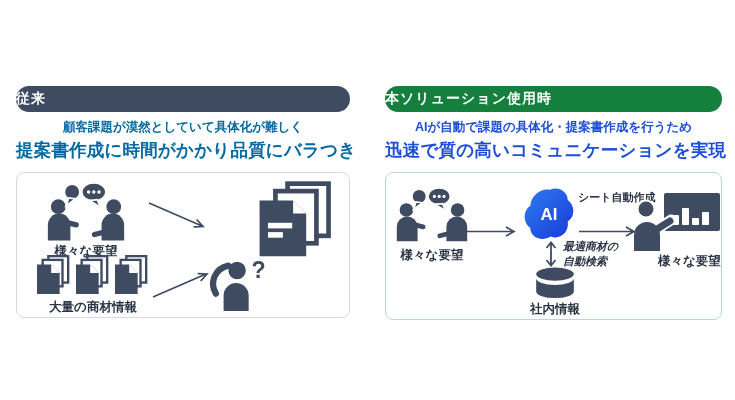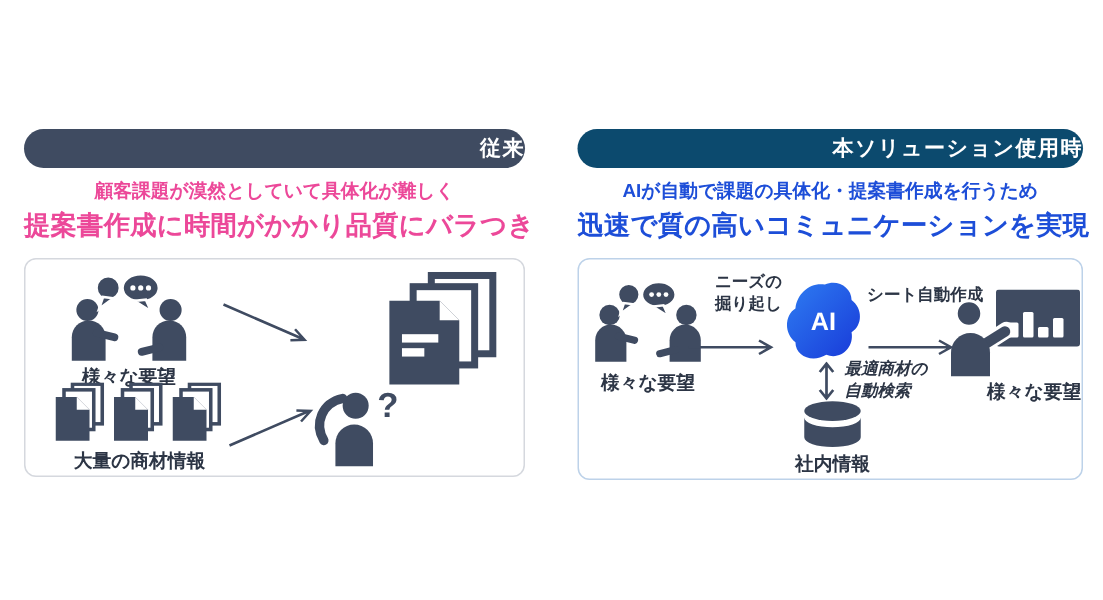--- a/index.html
+++ b/index.html
@@ -1,27 +1,27 @@
 <!DOCTYPE html>
 <html><head>
 <meta charset="utf-8">
 <style>
   html,body{margin:0;padding:0;background:#fff;}
   .canvas{position:relative;width:735px;height:400px;background:#fff;overflow:hidden;
           font-family:"Liberation Sans","DejaVu Sans",sans-serif;}
   .panel{position:absolute;top:86px;}
   .panel.before{left:16px;width:334px;}
   .panel.after{left:385px;width:337px;}
-  .pill{height:26px;border-radius:13px;display:flex;align-items:center;justify-content:flex-end;
+  .pill{height:26px;border-radius:13px;display:flex;align-items:center;justify-content:flex-start;
         color:#fff;font-size:14px;font-weight:700;letter-spacing:1px;}
   .pill.navy{background:#3f4b61;}
-  .pill.blue{background:#0c4a6e;}
+  .pill.blue{background:#15803d;}
   .sub1{margin-top:7px;text-align:center;font-size:12.5px;font-weight:700;white-space:nowrap;}
   .sub2{margin-top:2px;text-align:center;font-size:17.5px;font-weight:800;white-space:nowrap;letter-spacing:0.2px;}
-  .dark-text{color:#ec4899;}
+  .dark-text{color:#0369a1;}
   .blue-text{color:#1d4ed8;}
   .diagram{position:relative;margin-top:10px;background:#fff;border-radius:8px;}
   .diagram.gray{border:1px solid #d5d8de;height:144px;}
   .diagram.blue{border:1px solid #bdd2e9;height:146px;}
   .abs{position:absolute;}
   .icon-label{position:absolute;font-size:12.5px;font-weight:700;color:#2c3545;text-align:center;white-space:nowrap;}
   .note{position:absolute;font-size:11px;font-weight:700;color:#2c3545;line-height:1.35;white-space:nowrap;}
   .note.center{text-align:center;}
   svg{display:block;}
   svg text{font-family:"Liberation Sans","DejaVu Sans",sans-serif;}
@@ -137,24 +137,20 @@
           </g>
           <g fill="#fff">
             <circle cx="48" cy="14" r="2"></circle>
               <circle cx="54" cy="14" r="2"></circle>
               <circle cx="60" cy="14" r="2"></circle>
           </g>
         </g>
       </svg>
       <div class="icon-label" style="left:2px;top:74px;width:88px;">様々な要望</div>
 
-      <div class="note center" style="left:84px;top:8px;width:58px;">
-        <span>ニーズの</span><br>
-        <span>掘り起し</span>
-      </div>
       <svg class="abs" style="left:72px;top:52px;" width="62" height="13" viewBox="0 0 62 13">
         <path d="M1,6.5 H55 M48,2 L56,6.5 L48,11" fill="none" stroke="#3f4b61" stroke-width="1.7"></path>
       </svg>
 
       <svg class="abs" style="left:136px;top:13px;" width="54" height="58" viewBox="0 0 56 62">
         <defs>
           <linearGradient id="aiGrad" x1="0" y1="0" x2="1" y2="1">
             <stop offset="0" stop-color="#2e7df2"></stop>
             <stop offset="1" stop-color="#1839d8"></stop>
           </linearGradient>

